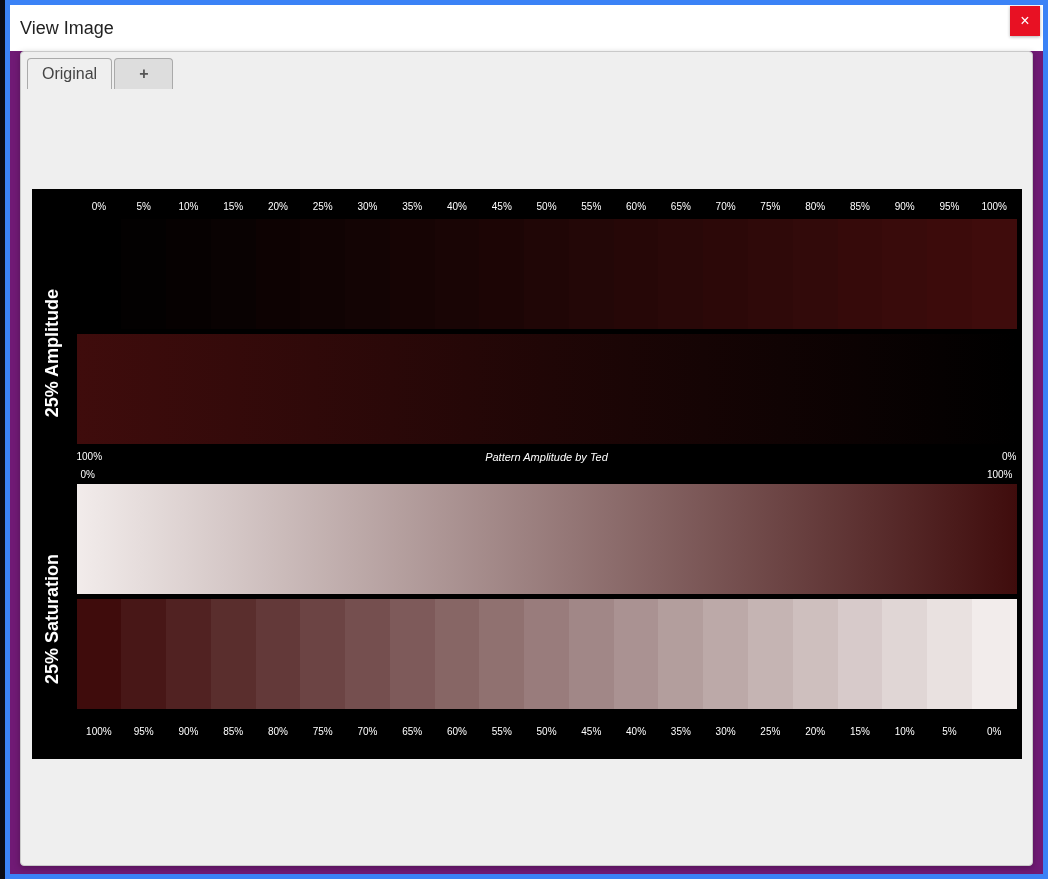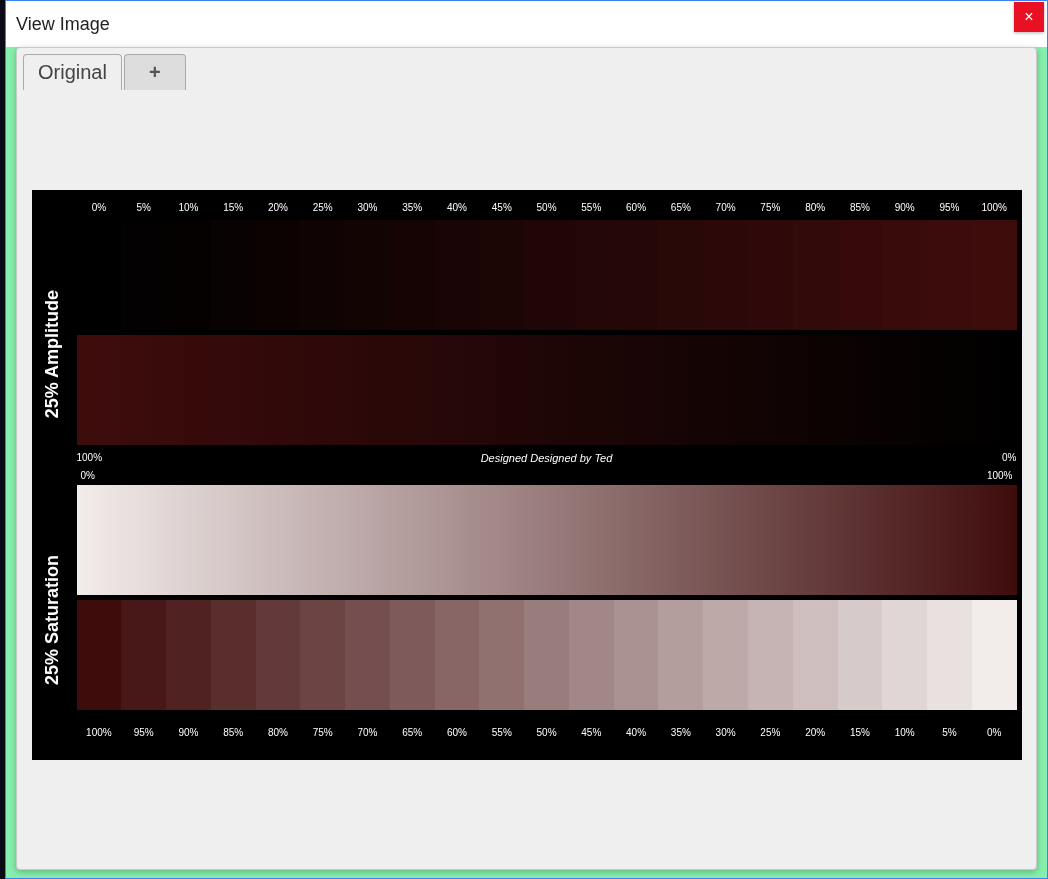--- a/index.html
+++ b/index.html
@@ -7,22 +7,22 @@
     width: 1048px;
     height: 879px;
     background: #0b0b15;
     font-family: "Segoe UI", Arial, sans-serif;
     overflow: hidden;
     position: relative;
   }
   .window {
     position: absolute;
     left: 5px; top: 0; right: 0; bottom: 0;
-    background: #86efac;
-    border: 1px solid #3b82f6;
+    background: #701a75;
+    border: 5px solid #3b82f6;
     display: flex;
     flex-direction: column;
   }
   .titlebar {
     height: 46px;
     display: flex;
     align-items: center;
     justify-content: space-between;
     padding-left: 10px;
     background: #fff;
@@ -53,21 +53,21 @@
     flex-direction: column;
   }
   .tabstrip {
     display: flex;
     align-items: flex-end;
     padding: 6px 6px 0 6px;
     gap: 0;
   }
   .tab {
     padding: 6px 14px;
-    font-size: 20px;
+    font-size: 16px;
     color: #444;
     background: #efefef;
     border: 1px solid #aaa;
     border-bottom: none;
     border-radius: 4px 4px 0 0;
     margin-right: 2px;
     cursor: pointer;
   }
   .tab.inactive {
     background: #ddd;
@@ -215,21 +215,21 @@
               <div style="background: rgb(57, 11, 11);"></div>
               <div style="background: rgb(60, 11, 11);"></div>
               <div style="background: rgb(63, 12, 12);"></div>
             </div>
         </div>
 
         <div class="strip strip2" style="background:linear-gradient(to right,#3f0c0c,#000000);"></div>
 
         <div class="midlabels">
           <span>100%</span>
-          <span class="center">Designed Designed by Ted</span>
+          <span class="center">Pattern Amplitude by Ted</span>
           <span>0%</span>
         </div>
         <div class="midlabels2">
           <span>0%</span>
           <span>100%</span>
         </div>
 
         <div class="strip strip3" style="background:linear-gradient(to right,#f2eceb,#3f0c0c);"></div>
 
         <div class="strip strip4">

